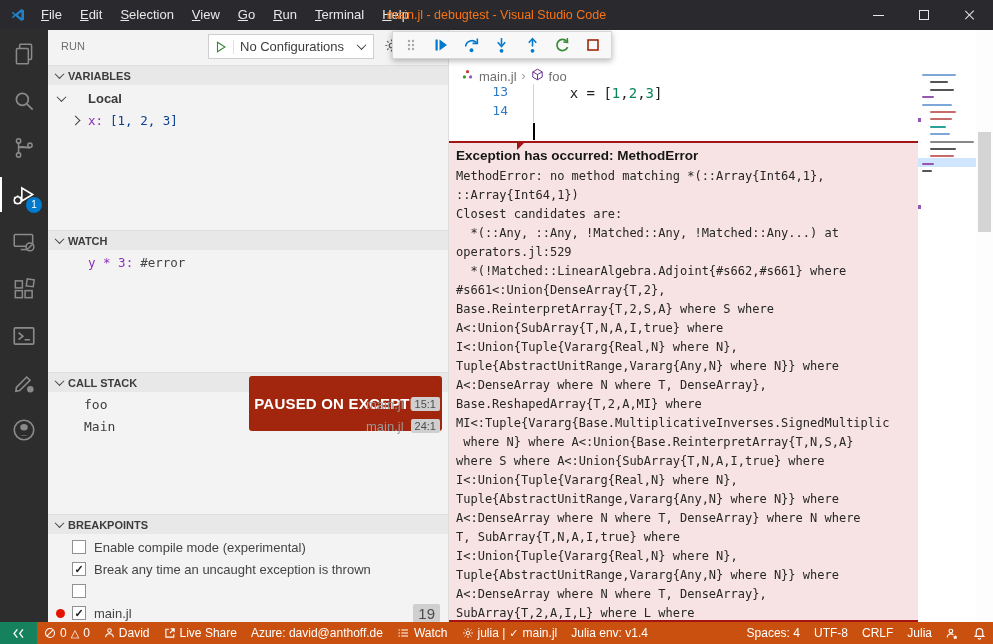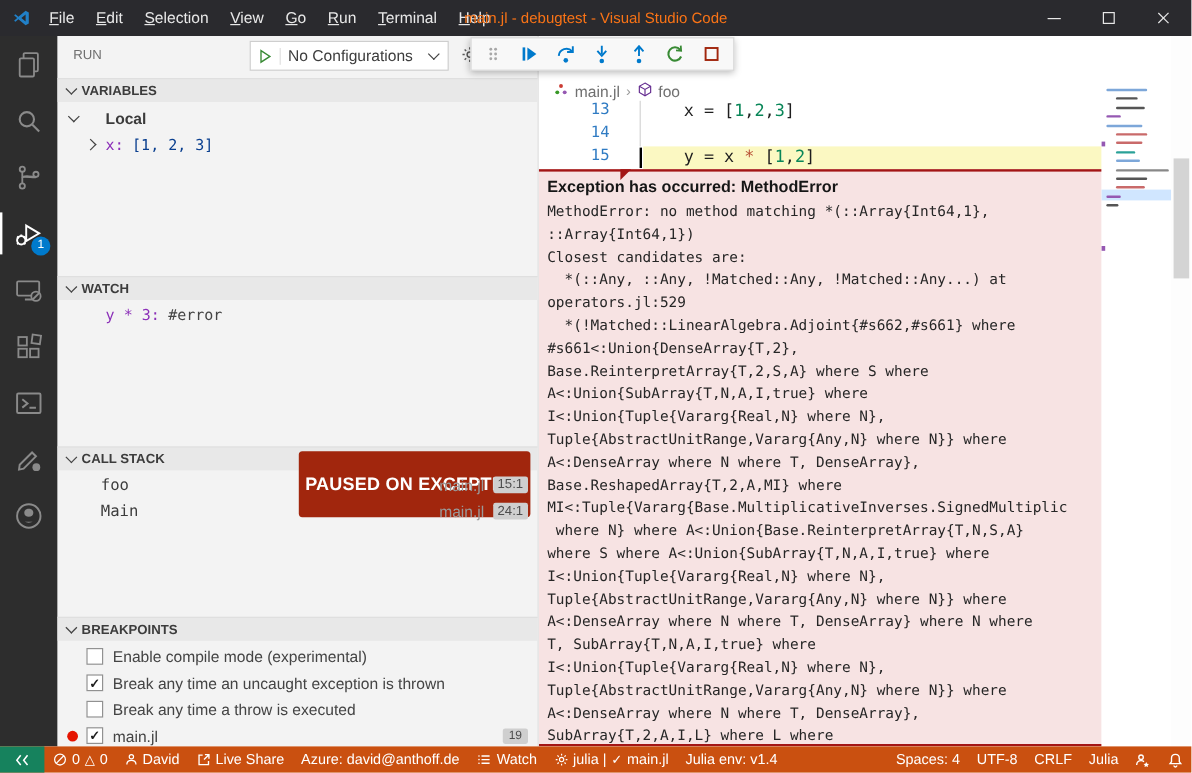--- a/index.html
+++ b/index.html
@@ -65,21 +65,21 @@
   .frame-name { margin-left:36px; }
   .frame-right { margin-left:auto; display:flex; align-items:center; gap:7px; padding-right:8px; }
   .frame-file { color:#9A9A9A; }
   .line-badge { background:#CFCFCF; color:#4D4D4D; font-size:11px; padding:1px 4px; border-radius:2px; }
 
   .checkbox { width:14px; height:14px; border:1px solid #919191; background:#fff; display:inline-flex;
     align-items:center; justify-content:center; font-size:11px; color:#1E1E1E; }
   .checkbox[data-checked="true"]::after { content:"✓"; font-weight:bold; }
   .bp-label { margin-left:8px; color:#444; }
   .bp-dot { position:absolute; left:8px; width:9px; height:9px; border-radius:50%; background:#E51400; }
-  .bp-badge { margin-left:auto; margin-right:8px; background:#CFCFCF; color:#4D4D4D; font-size:10px;
+  .bp-badge { margin-left:auto; margin-right:8px; background:#CFCFCF; color:#4D4D4D; font-size:15px;
     padding:1px 5px; border-radius:2px; }
   .bp-row .checkbox { margin-left:24px; }
 
   
   .debug-toolbar { position:absolute; left:392px; top:31px; width:220px; height:28px; background:#F8F8F8;
     border:1px solid #D6D6D6; box-shadow:0 2px 6px rgba(0,0,0,.28); display:flex; align-items:center;
     padding:0 4px; gap:2px; z-index:30; }
   .dt-btn { width:29px; height:24px; display:flex; align-items:center; justify-content:center; }
 
   
@@ -304,21 +304,20 @@
     <div class="row bp-row" style="top:506px; height:22px;">
       <span class="checkbox" data-checked="false"></span>
       <span class="bp-label">Enable compile mode (experimental)</span>
     </div>
     <div class="row bp-row" style="top:528px; height:22px;">
       <span class="checkbox" data-checked="true"></span>
       <span class="bp-label">Break any time an uncaught exception is thrown</span>
     </div>
     <div class="row bp-row" style="top:550px; height:22px;">
       <span class="checkbox" data-checked="false"></span>
-      <span class="bp-label">Break any time a throw is executed</span>
     </div>
     <div class="row bp-row" style="top:572px; height:22px;">
       <span class="bp-dot"></span>
       <span class="checkbox" data-checked="true"></span>
       <span class="bp-label">main.jl</span>
       <span class="bp-badge">19</span>
     </div>
   </div>
 
   <div class="debug-toolbar">
@@ -394,29 +393,20 @@
 
     <div class="code-area">
       <div class="indent-guide"></div>
       <div class="code-line" style="top:0;">
         <span class="num">13</span>
         <span class="content"><span data-c="plain">    x = [</span><span data-c="number">1</span><span data-c="plain">,</span><span data-c="number">2</span><span data-c="plain">,</span><span data-c="number">3</span><span data-c="plain">]</span></span>
       </div>
       <div class="code-line" style="top:19px;">
         <span class="num">14</span>
         <span class="content"></span>
-      </div>
-      <div class="code-line current" style="top:38px;">
-        <span class="glyph-margin">
-          <svg width="15" height="15" viewBox="0 0 16 16" fill="none" stroke="#D2A500" stroke-width="1.5" stroke-linejoin="round">
-              <path d="M2.5 3.5 h7 l4.5 4.5 -4.5 4.5 h-7 Z"></path>
-            </svg>
-        </span>
-        <span class="num">15</span>
-        <span class="content"><span data-c="plain">    y = x </span><span data-c="operator">*</span><span data-c="plain"> [</span><span data-c="number">1</span><span data-c="plain">,</span><span data-c="number">2</span><span data-c="plain">]</span></span>
       </div>
       <div class="caret"></div>
     </div>
 
     <div class="exc-arrow"></div>
     <div class="exception-widget">
       <div class="exc-title">Exception has occurred: MethodError</div>
       <div>
 
       <div class="exc-line">MethodError: no method matching *(::Array{Int64,1},</div>

